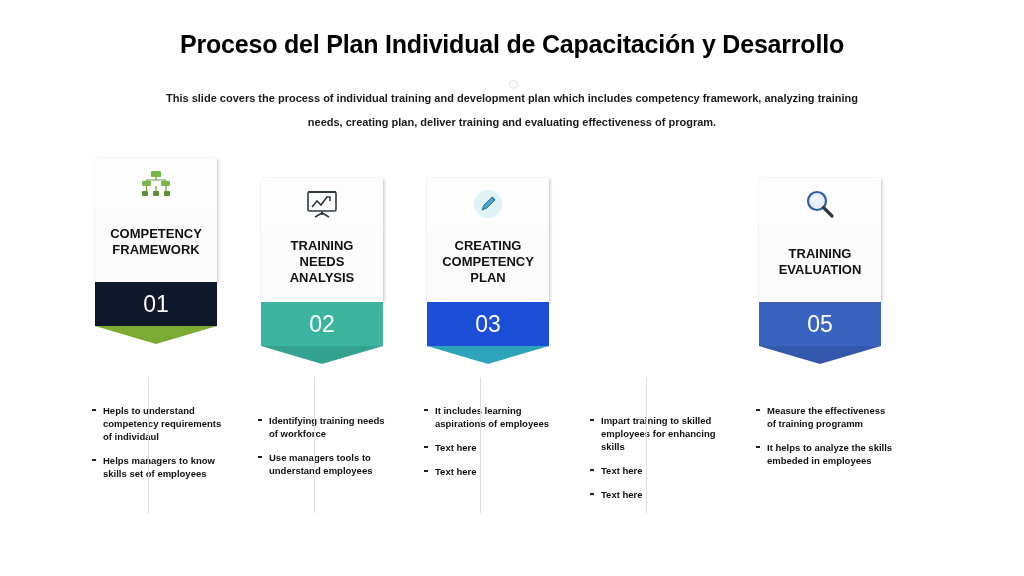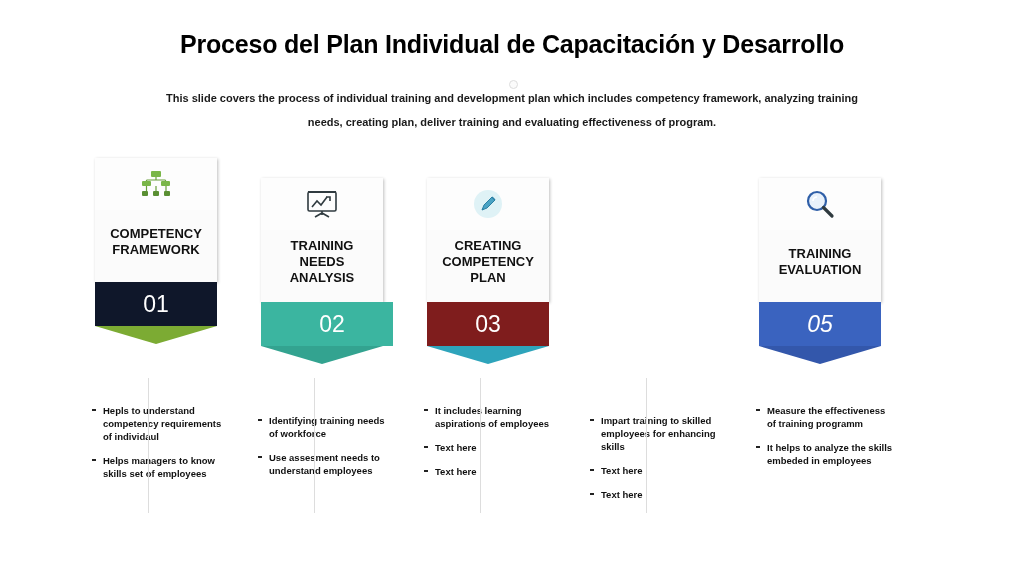--- a/index.html
+++ b/index.html
@@ -182,42 +182,42 @@
               <rect x="3" y="3" width="28" height="19" rx="1.5" fill="none" stroke="#2f3a3f" stroke-width="1.6"></rect>
               <path d="M7 18 l5-6 4 4 6-8" stroke="#2f3a3f" stroke-width="1.6" fill="none"></path>
               <path d="M21 8 h4 v4" stroke="#2f3a3f" stroke-width="1.6" fill="none"></path>
               <path d="M17 22 v4 M10 28 l7-4 7 4" stroke="#2f3a3f" stroke-width="1.6" fill="none"></path>
               <path d="M3 3 h28" stroke="#2f3a3f" stroke-width="2"></path>
             </svg>
           </div>
           <div class="card-label">TRAINING NEEDS ANALYSIS</div>
         </div>
         <div class="arrow">
-          <div class="arrow-body" style="background: rgb(59, 181, 160); padding-left: 10px;">02</div>
+          <div class="arrow-body" style="background: rgb(59, 181, 160);">02</div>
           <div class="arrow-point" style="border-top-color: rgb(51, 163, 144);"></div>
         </div>
       </div>
       <div class="bullets" style="left: 162px; top: 256px;">
         <div class="bullet">Identifying training needs of workforce</div>
-        <div class="bullet">Use assesment needs to understand employees</div>
+        <div class="bullet">Use managers tools to understand employees</div>
       </div>
       <div class="col" style="left: 332px; top: 20px;">
         <div class="card">
           <div class="card-icon">
             <svg width="30" height="30" viewBox="0 0 30 30">
               <circle cx="15" cy="15" r="14" fill="#dff2f6"></circle>
               <path d="M9 21 l2-5 8-8 3 3 -8 8 z" fill="#4aa3c4" stroke="#2b7fa3" stroke-width="1"></path>
               <path d="M19 8 l3 3" stroke="#2b7fa3" stroke-width="1.4"></path>
               <path d="M9 21 l1.6-1 -0.8-0.8z" fill="#2b7fa3"></path>
             </svg>
           </div>
           <div class="card-label">CREATING COMPETENCY PLAN</div>
         </div>
         <div class="arrow">
-          <div class="arrow-body" style="background: #7f1d1d;">03</div>
+          <div class="arrow-body" style="background: #1d4ed8;">03</div>
           <div class="arrow-point" style="border-top-color: rgb(46, 164, 187);"></div>
         </div>
       </div>
       <div class="bullets" style="left: 328px; top: 246px;">
         <div class="bullet">It includes learning aspirations of employees</div>
         <div class="bullet">Text here</div>
         <div class="bullet">Text here</div>
       </div>
       <div class="bullets" style="left: 494px; top: 256px;">
         <div class="bullet">Impart training to skilled employees for enhancing skills</div>
@@ -229,21 +229,21 @@
           <div class="card-icon">
             <svg width="32" height="32" viewBox="0 0 32 32">
               <circle cx="13" cy="13" r="9" fill="#e8f1fb" stroke="#2f5fa8" stroke-width="2.2"></circle>
               <path d="M19.5 19.5 L28 28" stroke="#2f3a3f" stroke-width="3.2" stroke-linecap="round"></path>
               <path d="M9 13 a4 4 0 0 1 4-4" stroke="#ffffff" stroke-width="1.6" fill="none"></path>
             </svg>
           </div>
           <div class="card-label">TRAINING EVALUATION</div>
         </div>
         <div class="arrow">
-          <div class="arrow-body" style="background: rgb(58, 99, 191); font-style: italic;">05</div>
+          <div class="arrow-body" style="background: rgb(58, 99, 191);">05</div>
           <div class="arrow-point" style="border-top-color: rgb(51, 87, 171);"></div>
         </div>
       </div>
       <div class="bullets" style="left: 660px; top: 246px;">
         <div class="bullet">Measure the effectiveness of training programm</div>
         <div class="bullet">It helps to analyze the skills embeded in employees</div>
       </div>
     </div>
 
 <div class="divider" style="left: 148px;"></div>

